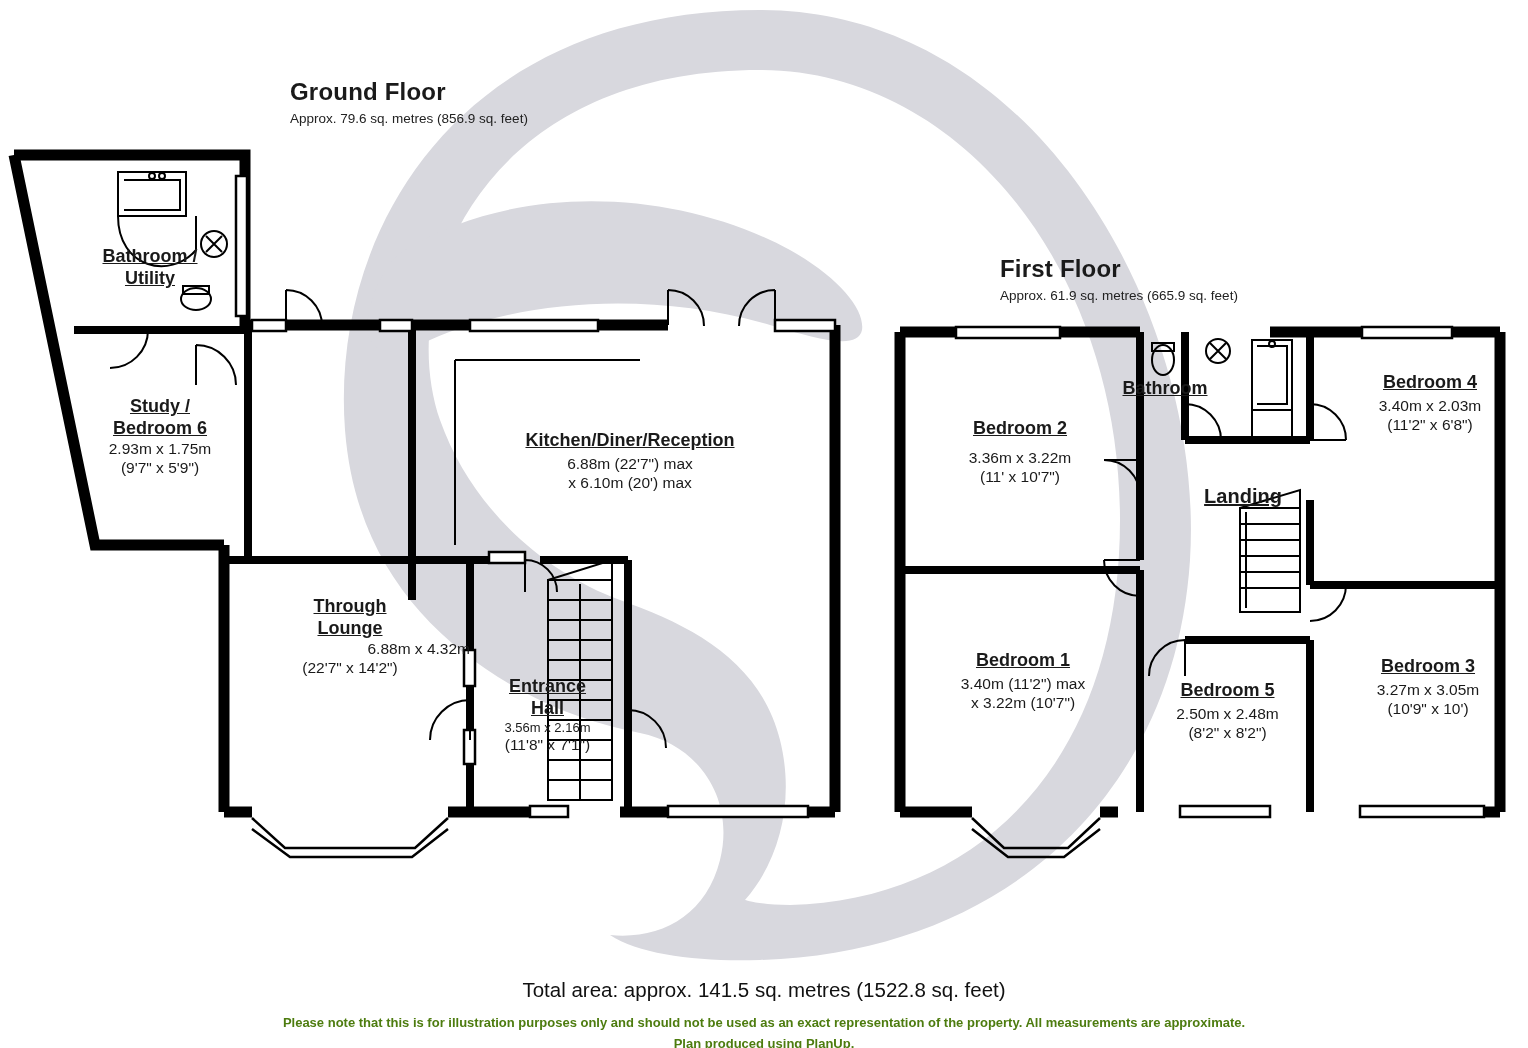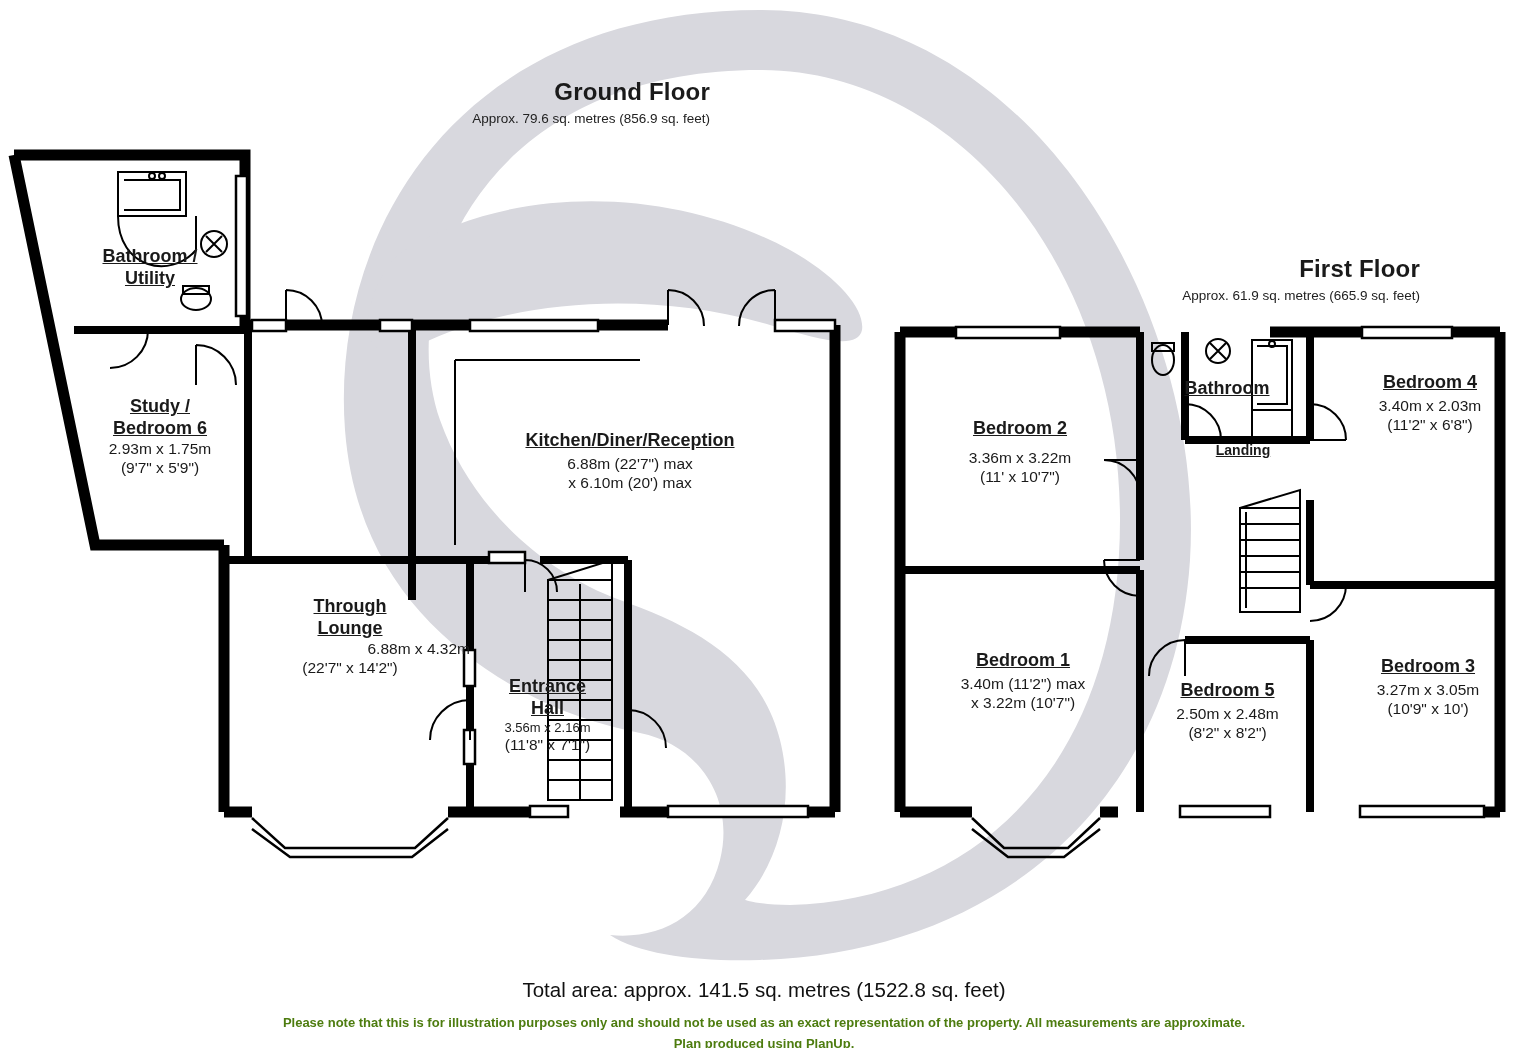--- a/index.html
+++ b/index.html
@@ -40,21 +40,21 @@
   .lbl .title {
     font-weight: bold;
     display: block;
     text-decoration: underline;
   }
   .lbl .dims {
     display: block;
   }
   .floor-title {
     position: absolute;
-    text-align: right;
+    text-align: left;
     white-space: nowrap;
   }
   .floor-title .ft-name {
     display: block;
     font-weight: bold;
     font-size: 24px;
     letter-spacing: 0.2px;
   }
   .floor-title .ft-area {
     display: block;
@@ -288,31 +288,31 @@
     <span class="dims" style="font-size:13px;">3.56m x 2.16m</span>
     <span class="dims" style="font-size:15.5px;">(11'8" x 7'1")</span>
   </div>
 
   <div class="lbl" style="left:910px; top:418px; width:220px; font-size:18px;">
     <span class="title">Bedroom 2</span>
     <span class="dims" style="font-size:15.5px; margin-top:9px;">3.36m x 3.22m</span>
     <span class="dims" style="font-size:15.5px;">(11' x 10'7")</span>
   </div>
 
-  <div class="lbl" style="left:1132px; top:378px; width:190px; font-size:18px;">
+  <div class="lbl" style="left:1070px; top:378px; width:190px; font-size:18px;">
     <span class="title">Bathroom</span>
   </div>
 
   <div class="lbl" style="left:1310px; top:372px; width:240px; font-size:18px;">
     <span class="title">Bedroom 4</span>
     <span class="dims" style="font-size:15.5px; margin-top:3px;">3.40m x 2.03m</span>
     <span class="dims" style="font-size:15.5px;">(11'2" x 6'8")</span>
   </div>
 
-  <div class="lbl" style="left:1148px; top:442px; width:190px; font-size:14px;">
+  <div class="lbl" style="left:1148px; top:484px; width:190px; font-size:20px;">
     <span class="title">Landing</span>
   </div>
 
   <div class="lbl" style="left:908px; top:650px; width:230px; font-size:18px;">
     <span class="title">Bedroom 1</span>
     <span class="dims" style="font-size:15.5px; margin-top:3px;">3.40m (11'2") max</span>
     <span class="dims" style="font-size:15.5px;">x 3.22m (10'7")</span>
   </div>
 
   <div class="lbl" style="left:1140px; top:680px; width:175px; font-size:18px;">

